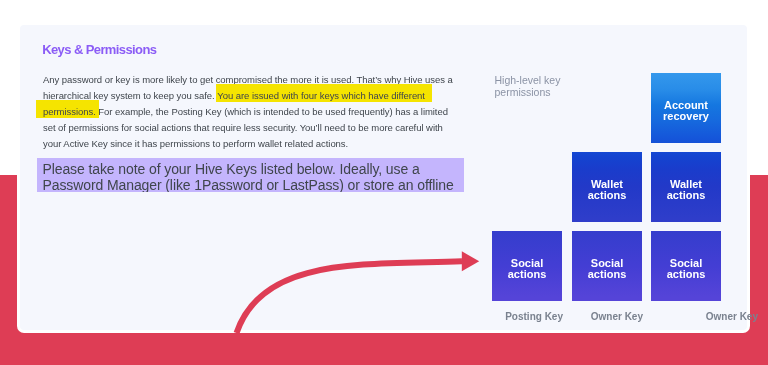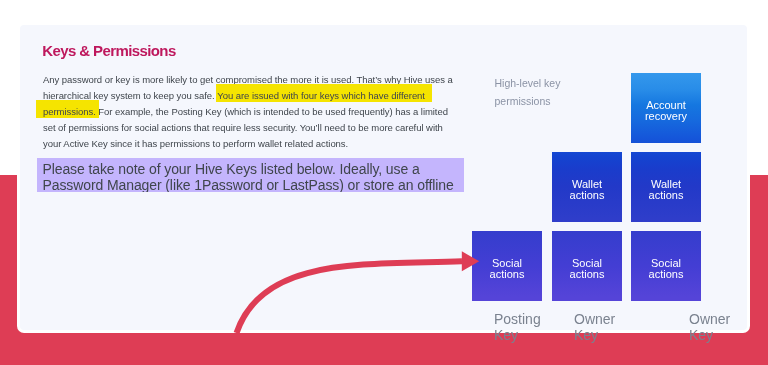--- a/index.html
+++ b/index.html
@@ -11,44 +11,44 @@
 
   
   .redbg{position:absolute;left:0;top:175px;width:768px;height:190px;background:#de3d55;}
 
   
   .card{position:absolute;left:20px;top:24.5px;width:727px;height:305.5px;
         background:#f5f7fd;border-radius:4px;
         box-shadow:0 0 0 3px #ffffff;}
 
   .title{position:absolute;left:42.2px;top:42px;
-         font-size:15px;font-weight:bold;letter-spacing:-0.6px;color:#be185d;}
+         font-size:13px;font-weight:bold;letter-spacing:-0.6px;color:#8b5cf6;}
 
   .body{position:absolute;left:43px;top:71.95px;width:420px;
         font-size:9.5px;line-height:16.0px;letter-spacing:-0.05px;color:#3f454c;}
   .note{position:absolute;left:36.5px;top:157.7px;width:416px;height:31.3px;
         overflow:hidden;padding:3px 5.5px 0 6px;background:#c4b5fd;
         font-size:14px;line-height:16.4px;letter-spacing:-0.1px;color:#3f454c;}
   mark{background:#f5e400;color:#3f454c;line-height:inherit;
        box-decoration-break:clone;-webkit-box-decoration-break:clone;}
   mark.m1{padding:6px 7px 0.6px 1.2px;margin:0 -7px 17px -1.2px;}
   mark.m2{padding:6px 3.5px 0.6px 7px;margin:12px -3.5px 0 -7px;}
 
   
-  .dgm{position:absolute;left:472px;top:73px;width:229px;height:228px;}
+  .dgm{position:absolute;left:492px;top:73px;width:229px;height:228px;font-weight:bold;}
   .dgm-label{position:absolute;left:494.5px;top:74.2px;width:80px;
-             font-size:10.5px;line-height:18px;color:#8b93a5;}
+             font-size:10.5px;line-height:12px;color:#8b93a5;}
   .cell{position:absolute;width:70px;height:70px;overflow:hidden;}
   .cell .fill{position:absolute;left:0;width:229px;height:228px;
               background:linear-gradient(180deg,#3498ec 0%,#288ce8 7.5%,#1577e0 14%,#166ade 20.6%,#1557da 28.1%,#1443d0 36.8%,#1a3ccb 42.5%,#2239c8 49.6%,#2e3dca 63.6%,#443ed4 85.1%,#5544d8 98.2%,#5544d8 100%);}
   .cell .cap{position:absolute;left:9px;top:2.8px;width:52px;height:70px;
              display:flex;align-items:center;justify-content:center;
              color:#ffffff;font-size:11px;line-height:11.2px;text-align:center;}
-  .keylabel{position:absolute;top:311.2px;width:69px;text-align:left;
-            font-size:14px;font-weight:normal;color:#7a828f;}
+  .keylabel{position:absolute;top:311.2px;width:69px;text-align:right;
+            font-size:10px;font-weight:bold;color:#7a828f;}
   .arrow{position:absolute;left:0;top:0;}
 </style>
 </head>
 <body>
 
 <div class="page">
   <div class="redbg"></div>
   <div class="card"></div>
 
   <div class="title">Keys &amp; Permissions</div>

